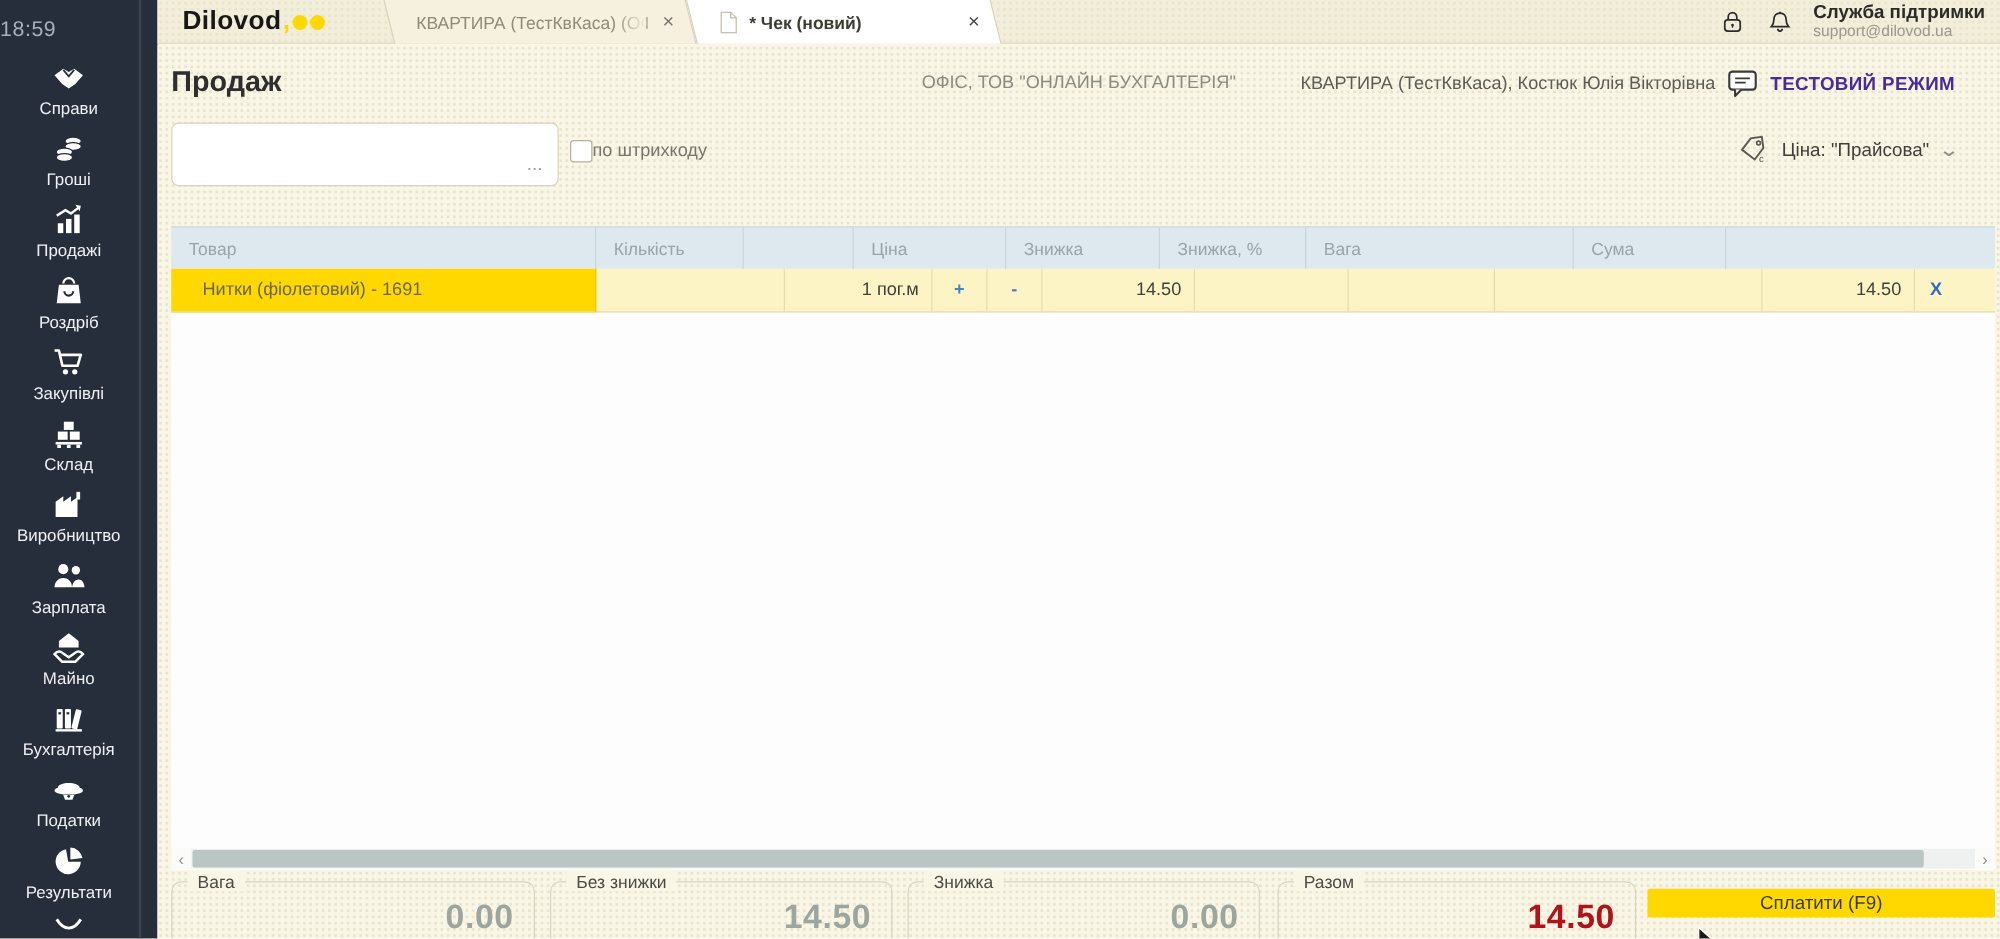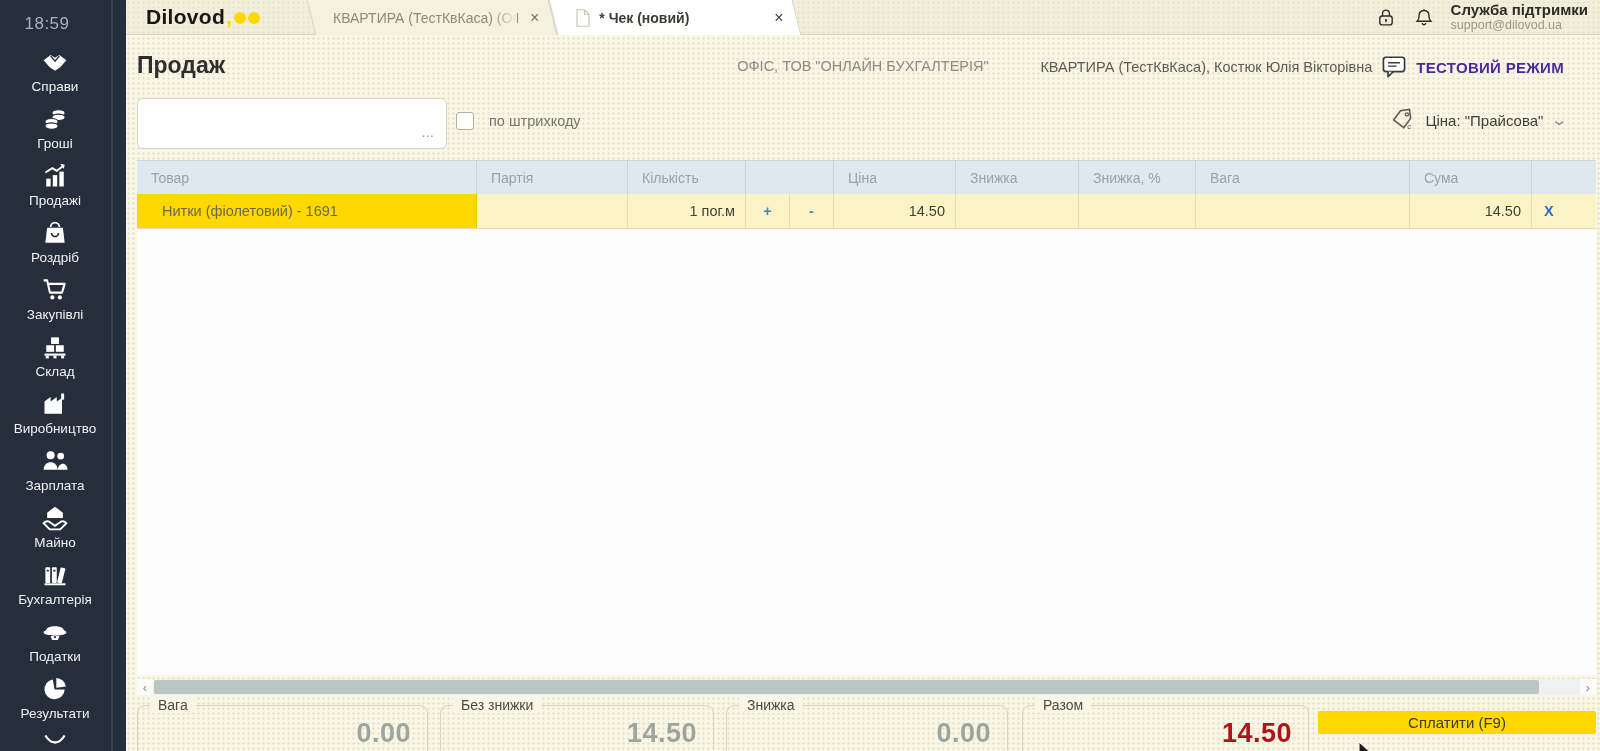--- a/index.html
+++ b/index.html
@@ -2,21 +2,21 @@
 <html><head>
 <meta charset="utf-8">
 <style>
   * { margin:0; padding:0; box-sizing:border-box; }
   html,body { width:1600px; height:751px; overflow:hidden; font-family:"Liberation Sans",sans-serif; }
   .app { position:relative; width:1600px; height:751px; background:#faf6e5; overflow:hidden; }
 
   
   .sidebar { position:absolute; left:0; top:0; width:126px; height:751px; background:#272e3b; overflow:hidden; }
   .sidebar::after { content:""; position:absolute; left:111px; top:0; width:2px; height:100%; background:#3a4150; }
-  .clock { width:94px; text-align:center; padding-top:14px; color:#aab0bb; font-size:17px; letter-spacing:.5px; }
+  .clock { width:94px; padding-top:14px; color:#aab0bb; font-size:17px; letter-spacing:.5px; }
   .nav { margin-top:14px; width:110px; display:flex; flex-direction:column; align-items:center; }
   .nav-item { width:90px; display:flex; flex-direction:column; align-items:center; margin-bottom:11px; cursor:pointer; }
   .nico { width:28px; height:28px; }
   .nlabel { margin-top:3px; color:#eef0f3; font-size:13.5px; }
 
   
   .topbar { position:absolute; left:126px; top:0; width:1474px; height:35px; background:#f2eeda; border-bottom:1px solid #dbd7c4; }
   .dots, .topbar, .content { background-image:radial-gradient(circle,#e9e4cf 1px,transparent 1.3px); background-size:5px 5px; }
   .brand { position:absolute; left:20px; top:5px; font-size:21px; font-weight:bold; color:#171717; letter-spacing:.3px; display:flex; align-items:center; }
   .brand .comma { color:#ffd800; font-weight:bold; margin-left:1px; }
@@ -46,30 +46,30 @@
   .page-title { position:absolute; left:11px; top:2px; font-size:23px; font-weight:bold; color:#2e2e2e; }
   .office { position:absolute; left:0; right:0; text-align:center; top:8px; font-size:14.5px; color:#8b8b82; }
   .right-head { position:absolute; right:36px; top:6px; display:flex; align-items:center; gap:10px; }
   .cashbox { font-size:14.5px; color:#5c5c55; }
   .chat-ico { width:24px; height:22px; }
   .testmode { font-size:15px; font-weight:bold; color:#4a2b9a; letter-spacing:.3px; }
 
   .toolbar { position:absolute; left:0; top:60px; width:100%; height:55px; }
   .search-box { position:absolute; left:11px; top:2px; width:310px; height:51px; background:#fff; border:1px solid #d8d4c2; border-radius:6px; cursor:text; }
   .search-dots { position:absolute; right:12px; bottom:8px; color:#9a9a94; font-size:15px; }
-  .barcode { position:absolute; left:330px; top:16px; display:flex; align-items:center; gap:15px; }
+  .barcode { position:absolute; left:330px; top:16px; display:flex; align-items:center; gap:0; }
   .chk { width:18px; height:18px; background:#fff; border:1px solid #b5b1a0; border-radius:3px; cursor:pointer; }
   .barcode-label { font-size:14.5px; color:#76766e; }
   .price-sel { position:absolute; right:34px; top:12px; display:flex; align-items:center; gap:10px; cursor:pointer; }
   .tag-ico { width:24px; height:24px; }
   .price-label { font-size:15px; color:#3f3f39; }
   .chev { font-size:15px; color:#8d8d85; transform:scaleX(1.4); }
 
   
-  .table { position:absolute; left:11px; top:124px; width:1459px; }
+  .table { position:absolute; left:11px; top:145px; width:1459px; }
   .thead { display:flex; height:34px; background:#dde9ee; border-top:1px solid #cbd9df; }
   .th { border-right:1px solid #c7d6dd; color:#97a4ac; font-size:14px; display:flex; align-items:center; padding-left:14px; }
   .trow { display:flex; height:35px; background:#fdf4c6; }
   .td { border-right:1px solid #e4ddb4; border-bottom:1px solid #e4ddb4; font-size:14.5px; color:#3f3f39; display:flex; align-items:center; }
   .td.gold { background:#ffd800; color:#6c6752; padding-left:25px; border-right:1px solid #e8c900; }
   .td.num { justify-content:flex-end; padding-right:10px; }
   .td.btn { justify-content:center; color:#3c85c6; font-weight:bold; cursor:pointer; }
   .td.del { padding-left:12px; color:#2c6cc8; font-weight:bold; cursor:pointer; }
   .tbody-empty { width:1459px; height:446px; background:#fdfdfd; }
   
@@ -314,21 +314,20 @@
             <text x="19" y="25" font-size="9" fill="#5a5a52">c</text>
           </svg>
         <span class="price-label">Ціна: "Прайсова"</span>
         <span class="chev">⌄</span>
       </div>
     </div>
 
     <div class="table">
       <div class="thead">
         <div class="th c0">Товар</div>
-        <div class="th c1">Партія</div>
         <div class="th c2">Кількість</div>
         <div class="th c34"></div>
         <div class="th c5">Ціна</div>
         <div class="th c6">Знижка</div>
         <div class="th c7">Знижка, %</div>
         <div class="th c8">Вага</div>
         <div class="th c9">Сума</div>
         <div class="th c10"></div>
       </div>
       <div class="trow">

